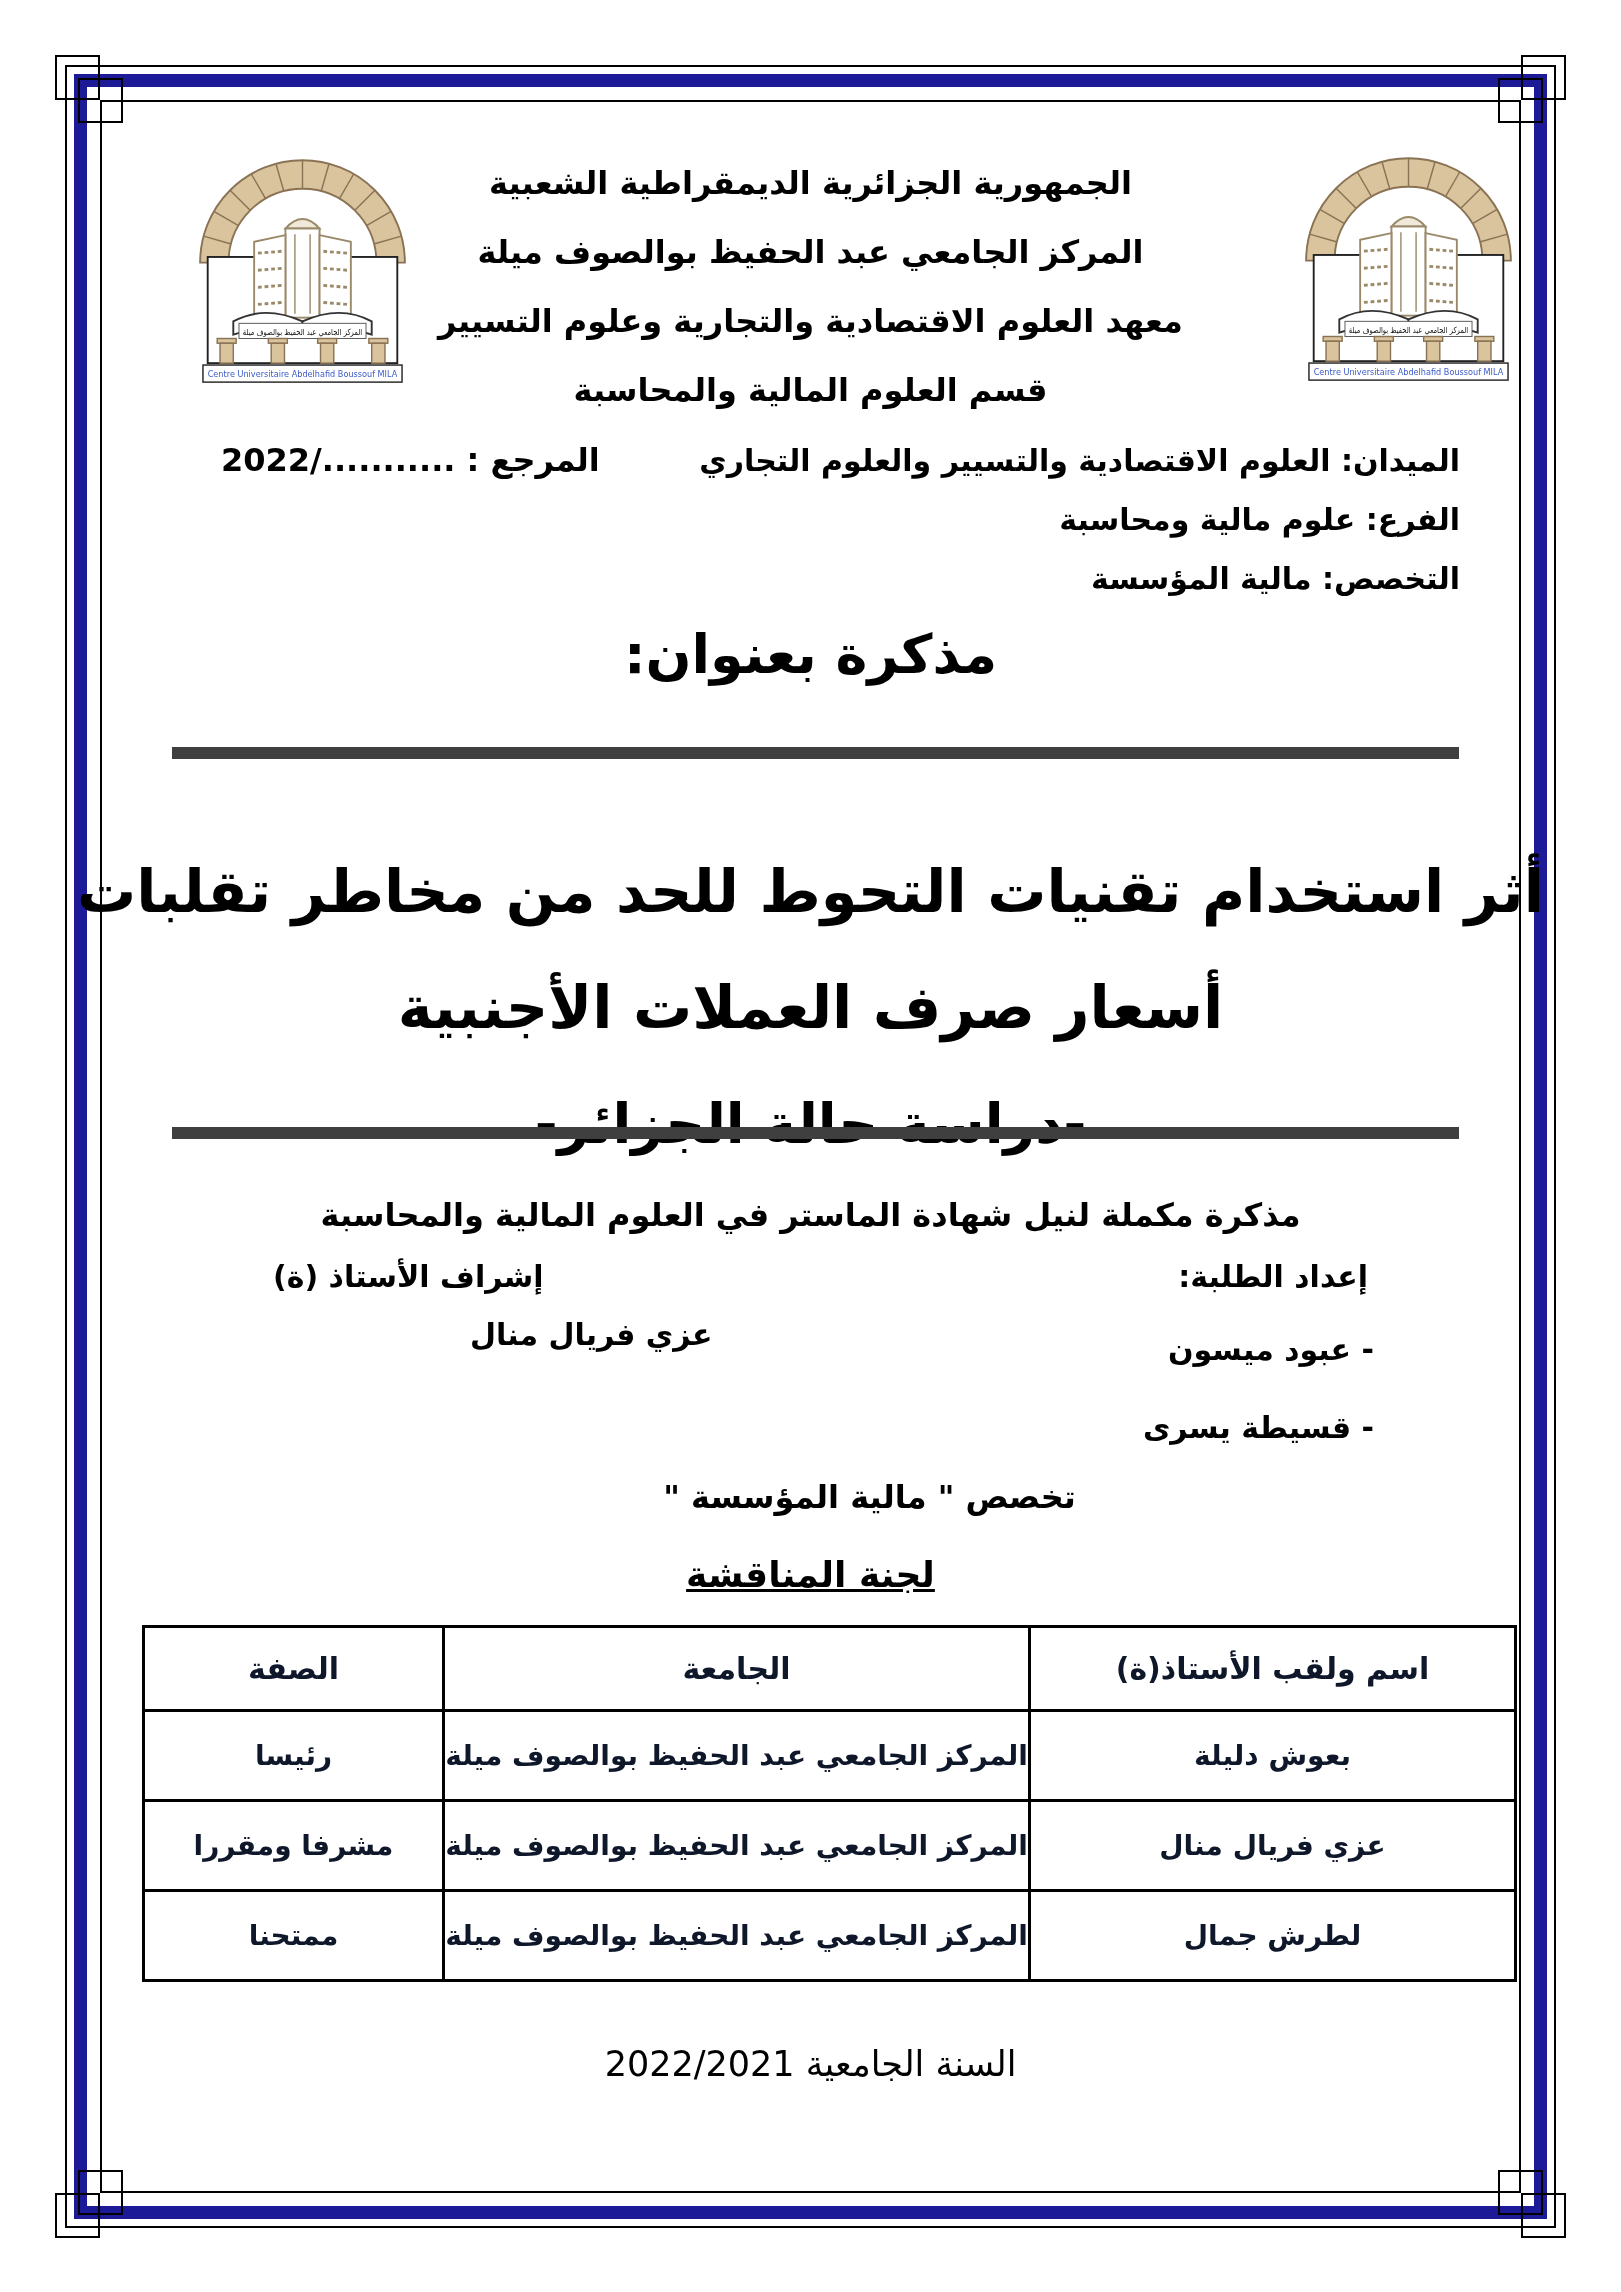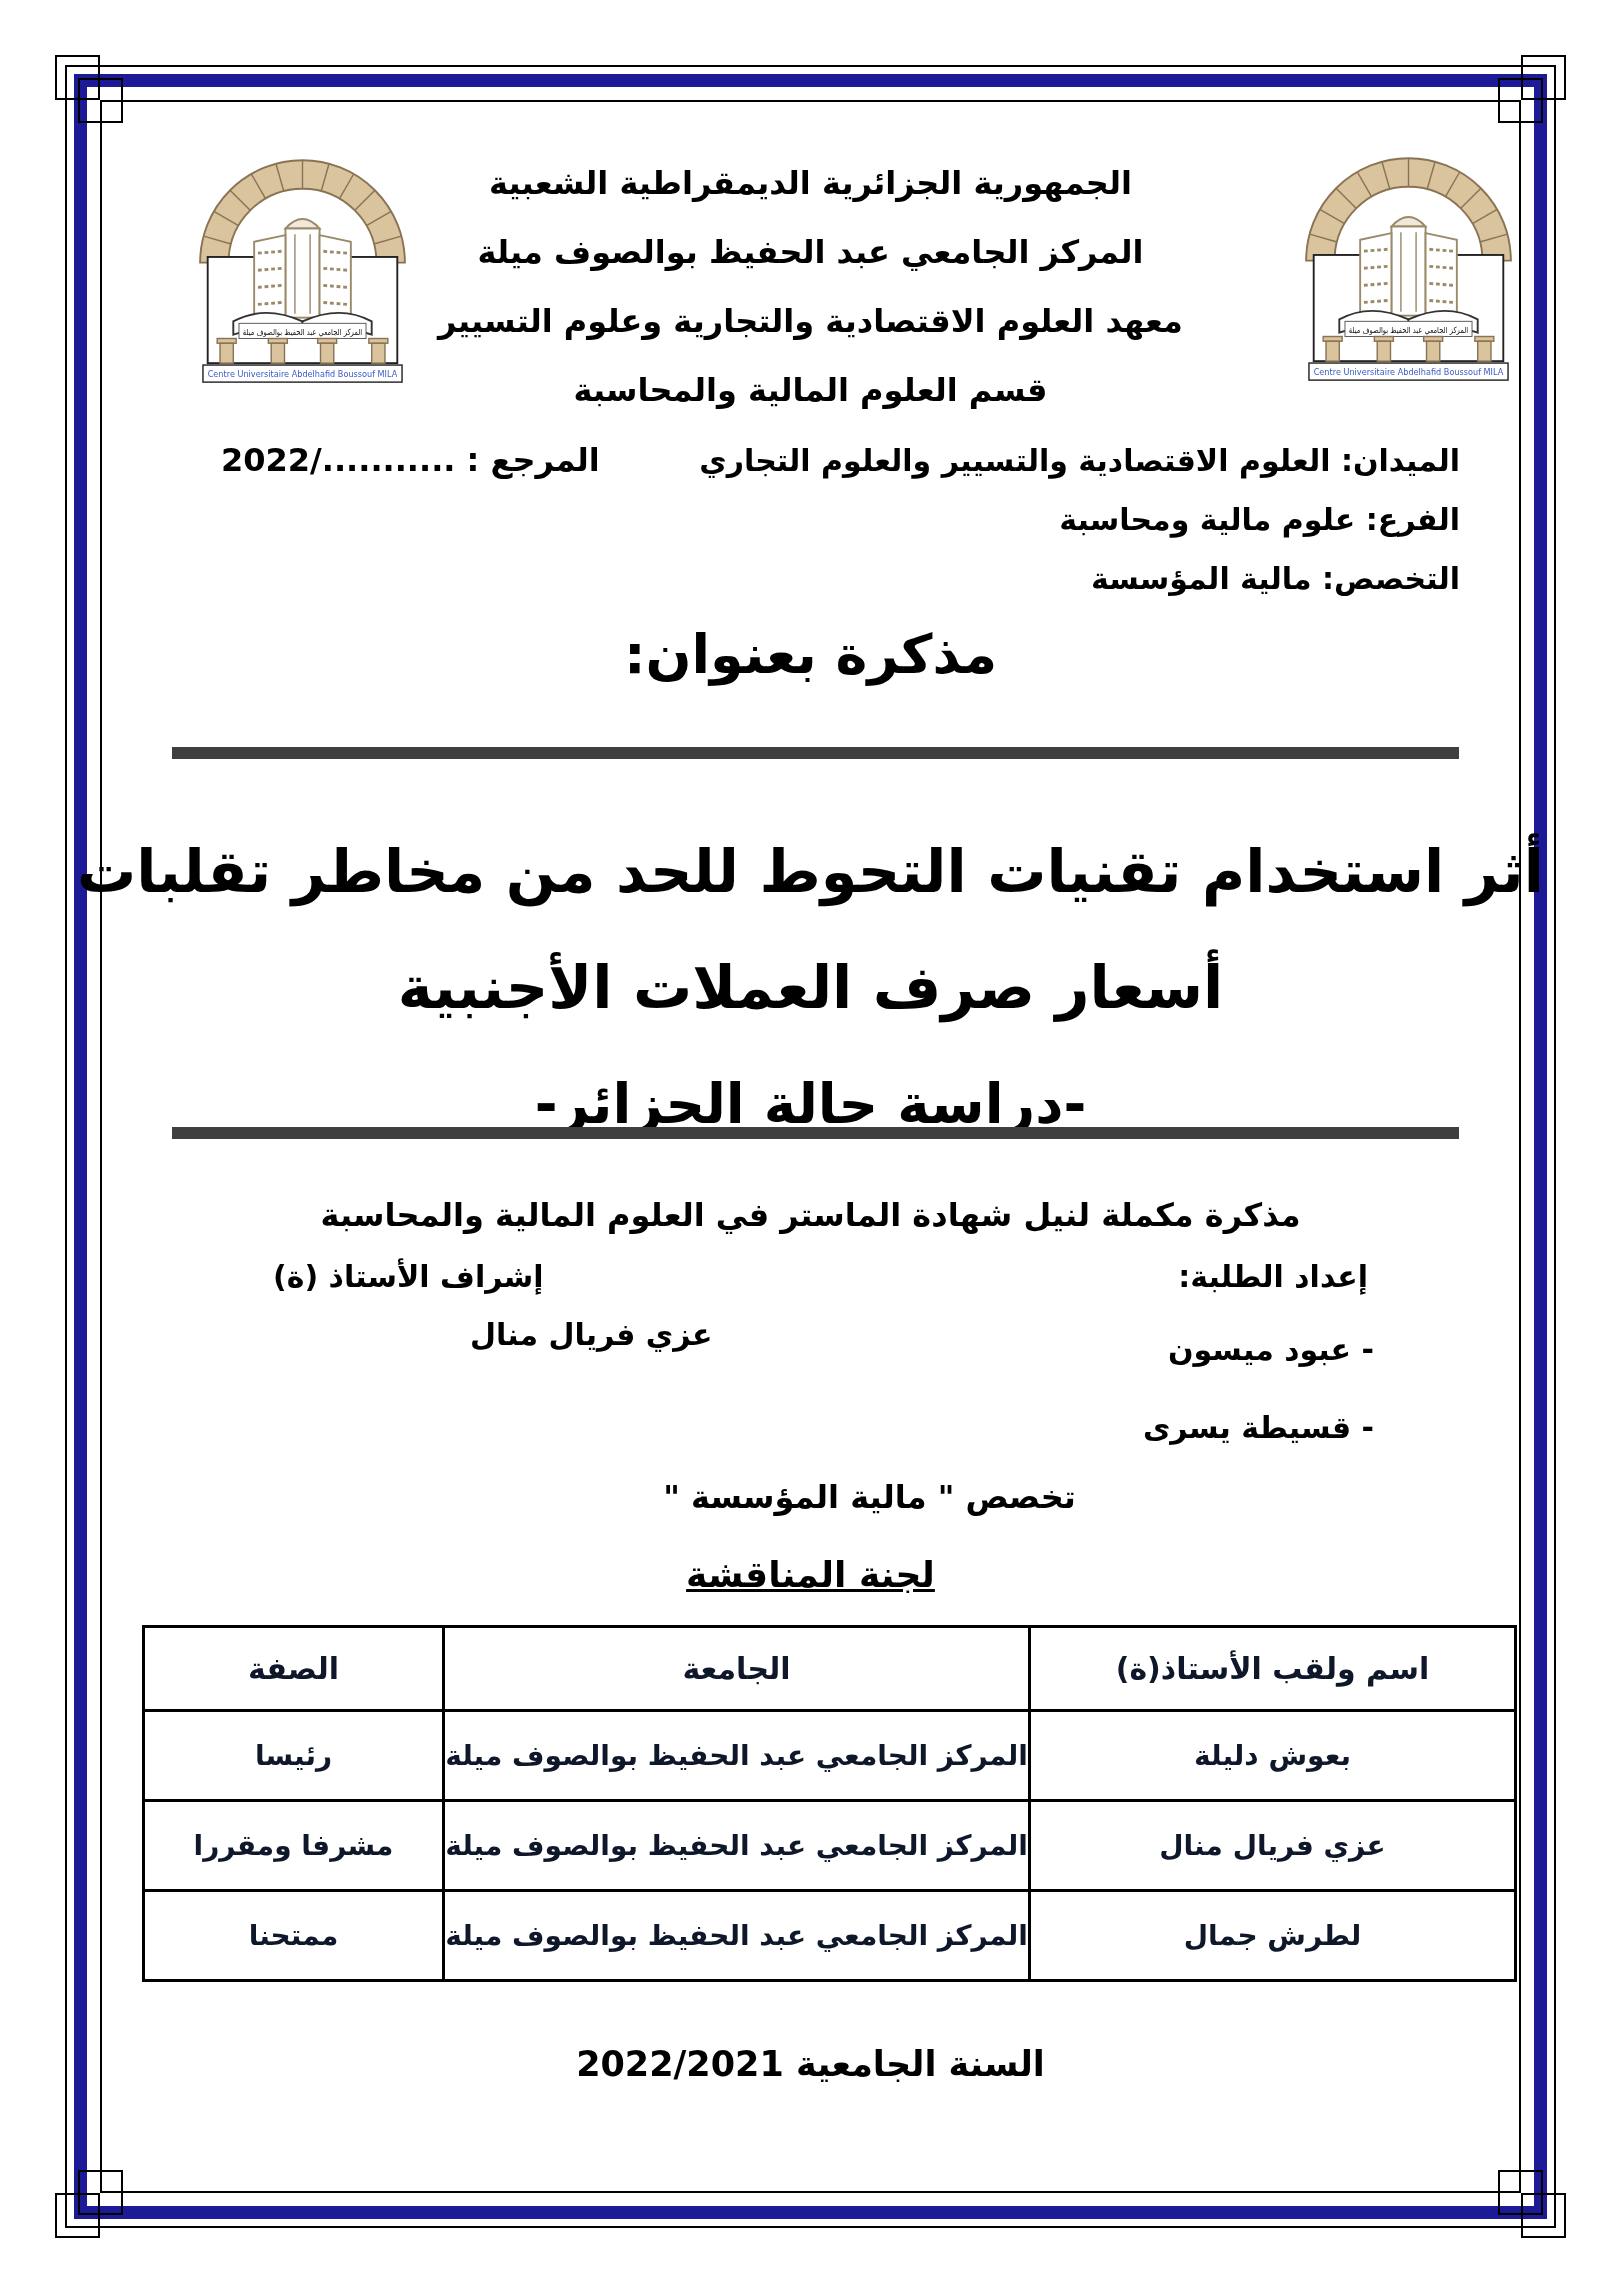--- a/index.html
+++ b/index.html
@@ -19,38 +19,38 @@
   .c-bl-a{ bottom:55px; left:55px; }  .c-bl-b{ bottom:78px; left:78px; }
   .c-br-a{ bottom:55px; right:55px; } .c-br-b{ bottom:78px; right:78px; }
   
   .center { left:0; right:0; text-align:center; }
   .hdr { top:149px; font-size:32px; font-weight:bold; line-height:69px; color:#000; }
   .meta-right { top:431px; right:161px; text-align:right; font-size:30px; font-weight:bold; line-height:59px; }
   .meta-left  { top:441px; left:221px; font-size:32px; font-weight:bold; }
   .memoir-label { top:623px; font-size:54px; font-weight:bold; }
   .bar { left:172px; width:1287px; height:11.8px; background:#3f3f3f; }
   .bar1 { top:747px; } .bar2 { top:1127px; }
-  .main-title { top:814px; font-size:59px; font-weight:bold; line-height:116px; }
+  .main-title { top:834px; font-size:59px; font-weight:bold; line-height:116px; }
   .main-title .t3 { font-size:55px; }
   .subtitle { top:1176px; font-size:32px; font-weight:bold;margin-top:20px; }
   .prep-label-r { top:1259px; right:253px; font-size:30px; font-weight:bold; }
   .students { top:1311px; right:247px; text-align:right; font-size:30px; font-weight:bold; line-height:78px; }
   .prep-label-l { top:1259px; left:273px; font-size:30px; font-weight:bold; }
   .supervisor { top:1317px; left:470px; font-size:30px; font-weight:bold; }
   .spec-line { top:1478px; font-size:32px; font-weight:bold; transform:translateX(59px); }
   .committee-heading { top:1554px; font-size:36px; font-weight:bold; text-decoration:underline; }
   
   table.committee { position:absolute; top:1625px; left:142px; width:1372px;
     border-collapse:collapse; direction:rtl; table-layout:fixed; }
   table.committee th, table.committee td {
     border:3.9px solid #000; text-align:center; vertical-align:middle;
     font-weight:bold; color:#0f172a; background:#fff; }
   table.committee th { font-size:30px; height:84px; }
   table.committee td { font-size:28px; height:90px; }
-  .footer-line { top:2044px; font-size:35px; font-weight:bold;text-align:center; }
+  .footer-line { top:2044px; font-size:35px; font-weight:normal;text-align:center; }
   
   .logo { position:absolute; width:237px; height:237px; }
   .logo-left { top:147px; left:184px; }
   .logo-right { top:145px; left:1290px; }
 </style>
 </head>
 <body>
 
 <div id="page">
 

